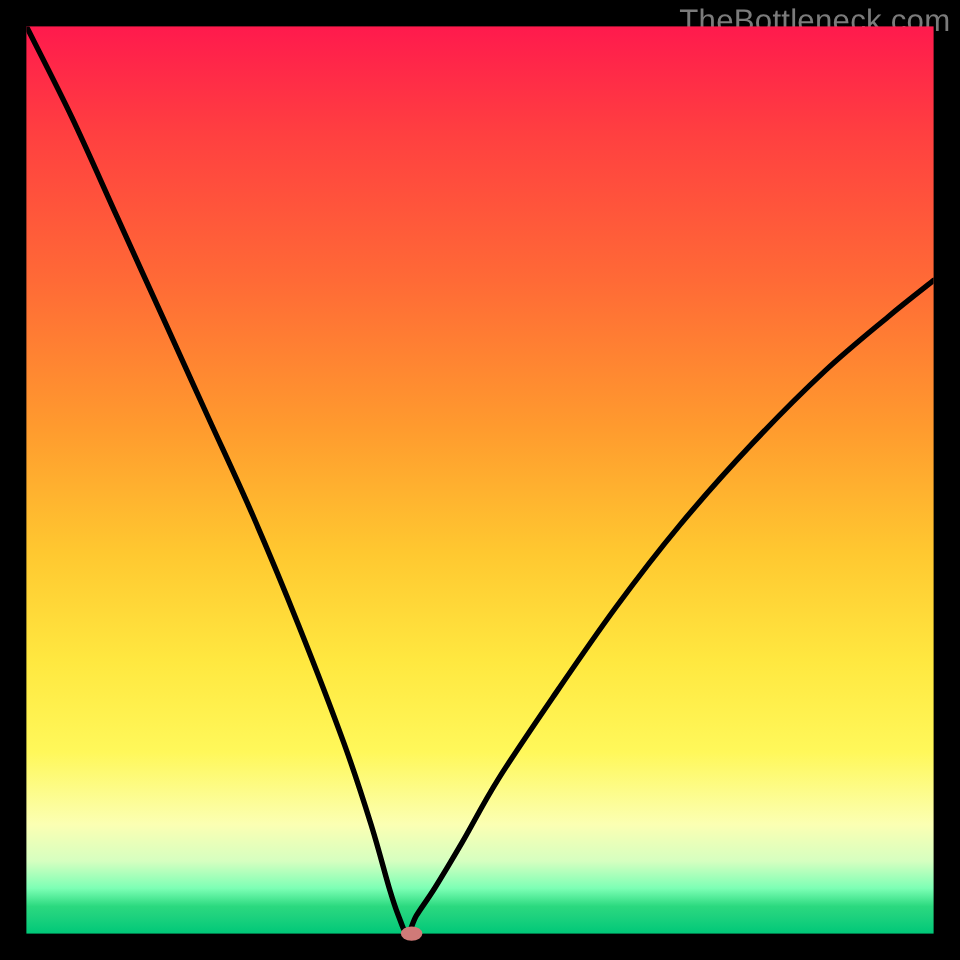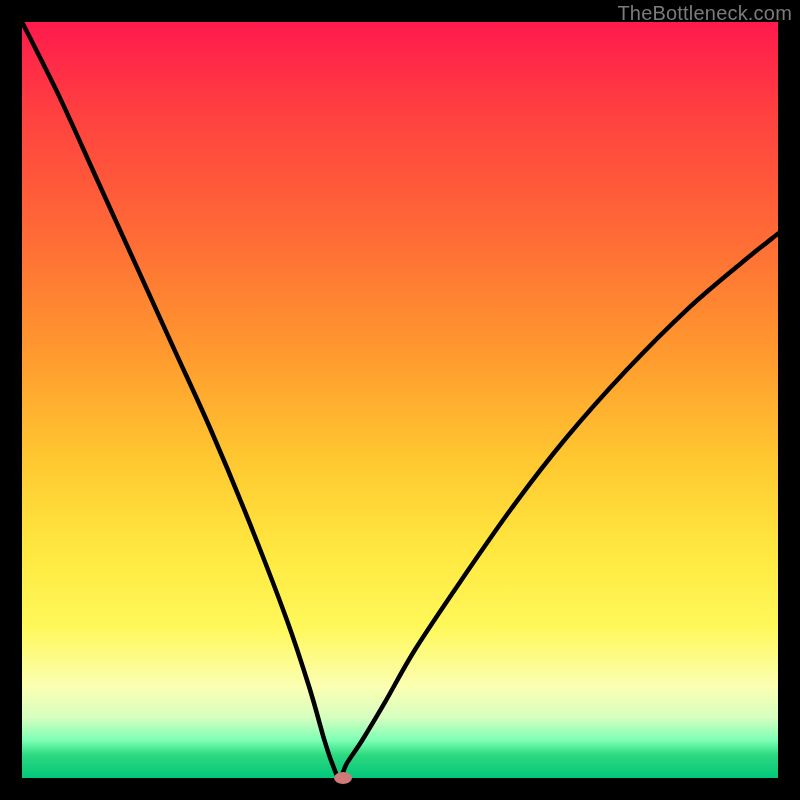--- a/index.html
+++ b/index.html
@@ -49,21 +49,21 @@
     height: 12px;
     background: #d07a78;
     border-radius: 50%;
     transform: translate(-50%, -50%);
   }
   .watermark {
     position: absolute;
     top: 2px;
     right: 8px;
     color: #7b7b7b;
-    font-size: 20px;
+    font-size: 26px;
     letter-spacing: 0.2px;
     font-weight: 500;
   }
 </style>
 </head>
 <body>
 
 <div class="frame">
   <div class="watermark">TheBottleneck.com</div>
   <div class="plot">

